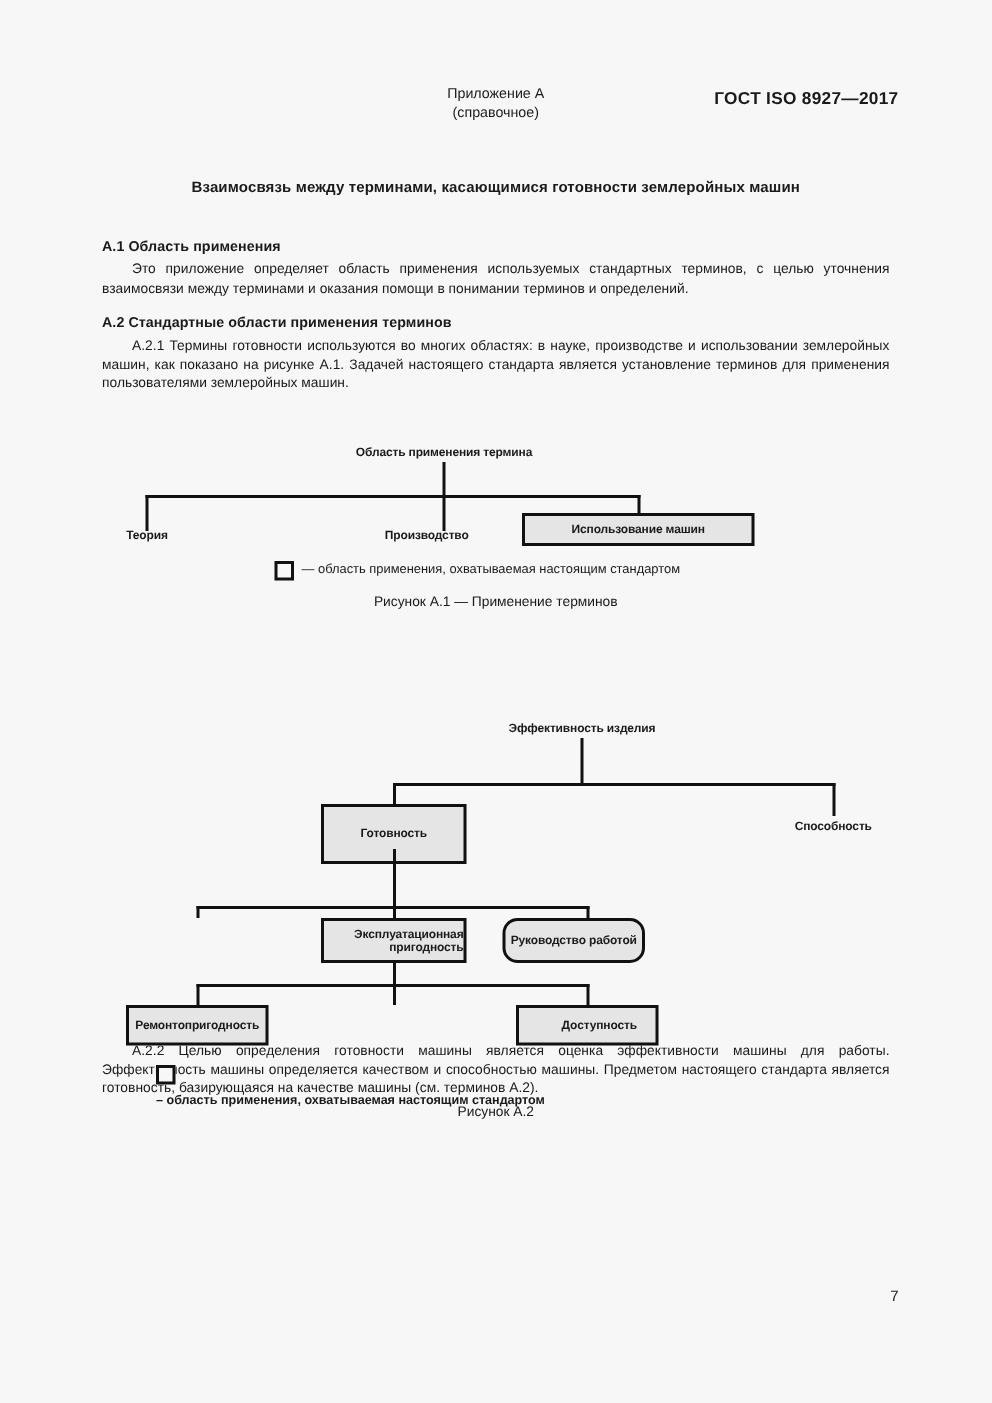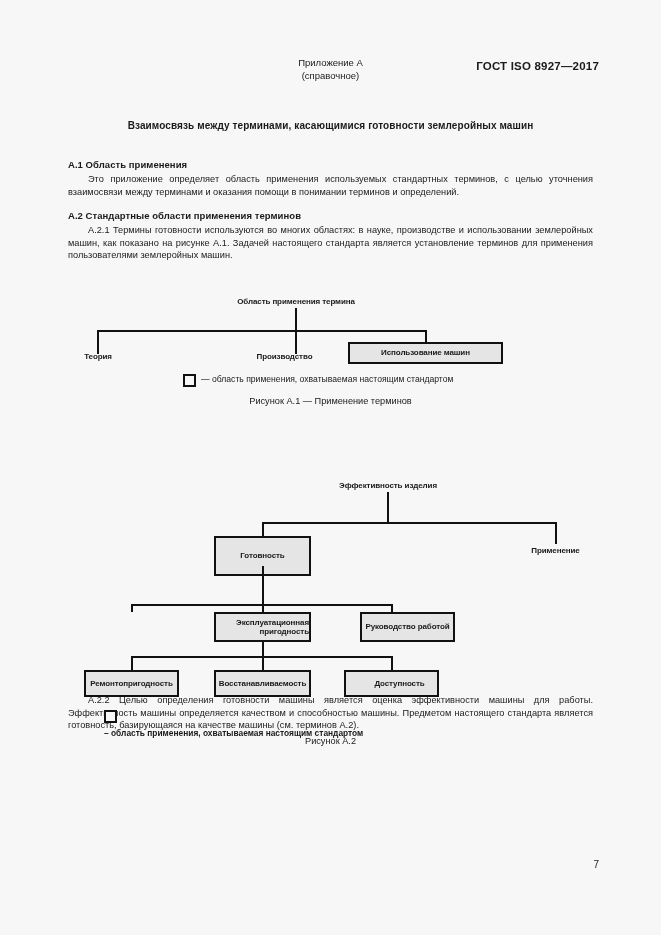--- a/index.html
+++ b/index.html
@@ -187,40 +187,39 @@
   <div class="figure" id="fig-a2">
 
     <div class="node" style="left:245px; top:0px; width:150px; height:12px;">Эффективность изделия</div>
     <div class="conn v" style="left:319px; top:12px; height:30px;"></div>
 
     <div class="conn h" style="left:194px; top:42px; width:295px;"></div>
     <div class="conn v" style="left:194px; top:42px; height:14px;"></div>
     <div class="conn v" style="left:487px; top:42px; height:22px;"></div>
 
     <div class="node boxed" style="left:146px; top:56px; width:97px; height:40px;">Готовность</div>
-    <div class="node" style="left:440px; top:64px; width:95px; height:14px;">Применение</div>
+    <div class="node" style="left:440px; top:64px; width:95px; height:14px;">Способность</div>
 
     <div class="conn v" style="left:194px; top:86px; height:38px;"></div>
 
     <div class="conn h" style="left:63px; top:124px; width:262px;"></div>
     <div class="conn v" style="left:63px; top:124px; height:8px;"></div>
     <div class="conn v" style="left:194px; top:124px; height:8px;"></div>
     <div class="conn v" style="left:323px; top:124px; height:8px;"></div>
 
     <div class="node boxed" style="left:146px; top:132px; width:97px; height:30px;">Эксплуатационная пригодность</div>
-    <div class="node boxed" style="left:292px; top:132px; width:95px; height:30px;">Руководство работой</div>
+    <div class="node boxed" style="left:267px; top:132px; width:95px; height:30px;border-radius:10px;">Руководство работой</div>
 
     <div class="conn v" style="left:194px; top:162px; height:14px;"></div>
     <div class="conn h" style="left:63px; top:176px; width:262px;"></div>
     <div class="conn v" style="left:63px; top:176px; height:14px;"></div>
     <div class="conn v" style="left:194px; top:176px; height:14px;"></div>
     <div class="conn v" style="left:323px; top:176px; height:14px;"></div>
 
     <div class="node boxed" style="left:16px; top:190px; width:95px; height:27px;">Ремонтопригодность</div>
-    <div class="node boxed" style="left:146px; top:190px; width:97px; height:27px;">Восстанавливаемость</div>
     <div class="node boxed" style="left:276px; top:190px; width:95px; height:27px;padding-left:16px;">Доступность</div>
 
     <div class="legend bold" style="position:absolute; left:36px; top:230px;flex-direction:column;">
       <span class="legend-swatch"></span>
       <span>– область применения, охватываемая настоящим стандартом</span>
     </div>
 
     <div class="fig-caption" style="position:absolute; left:0; top:252px; width:525px;">Рисунок А.2</div>
   </div>
 

